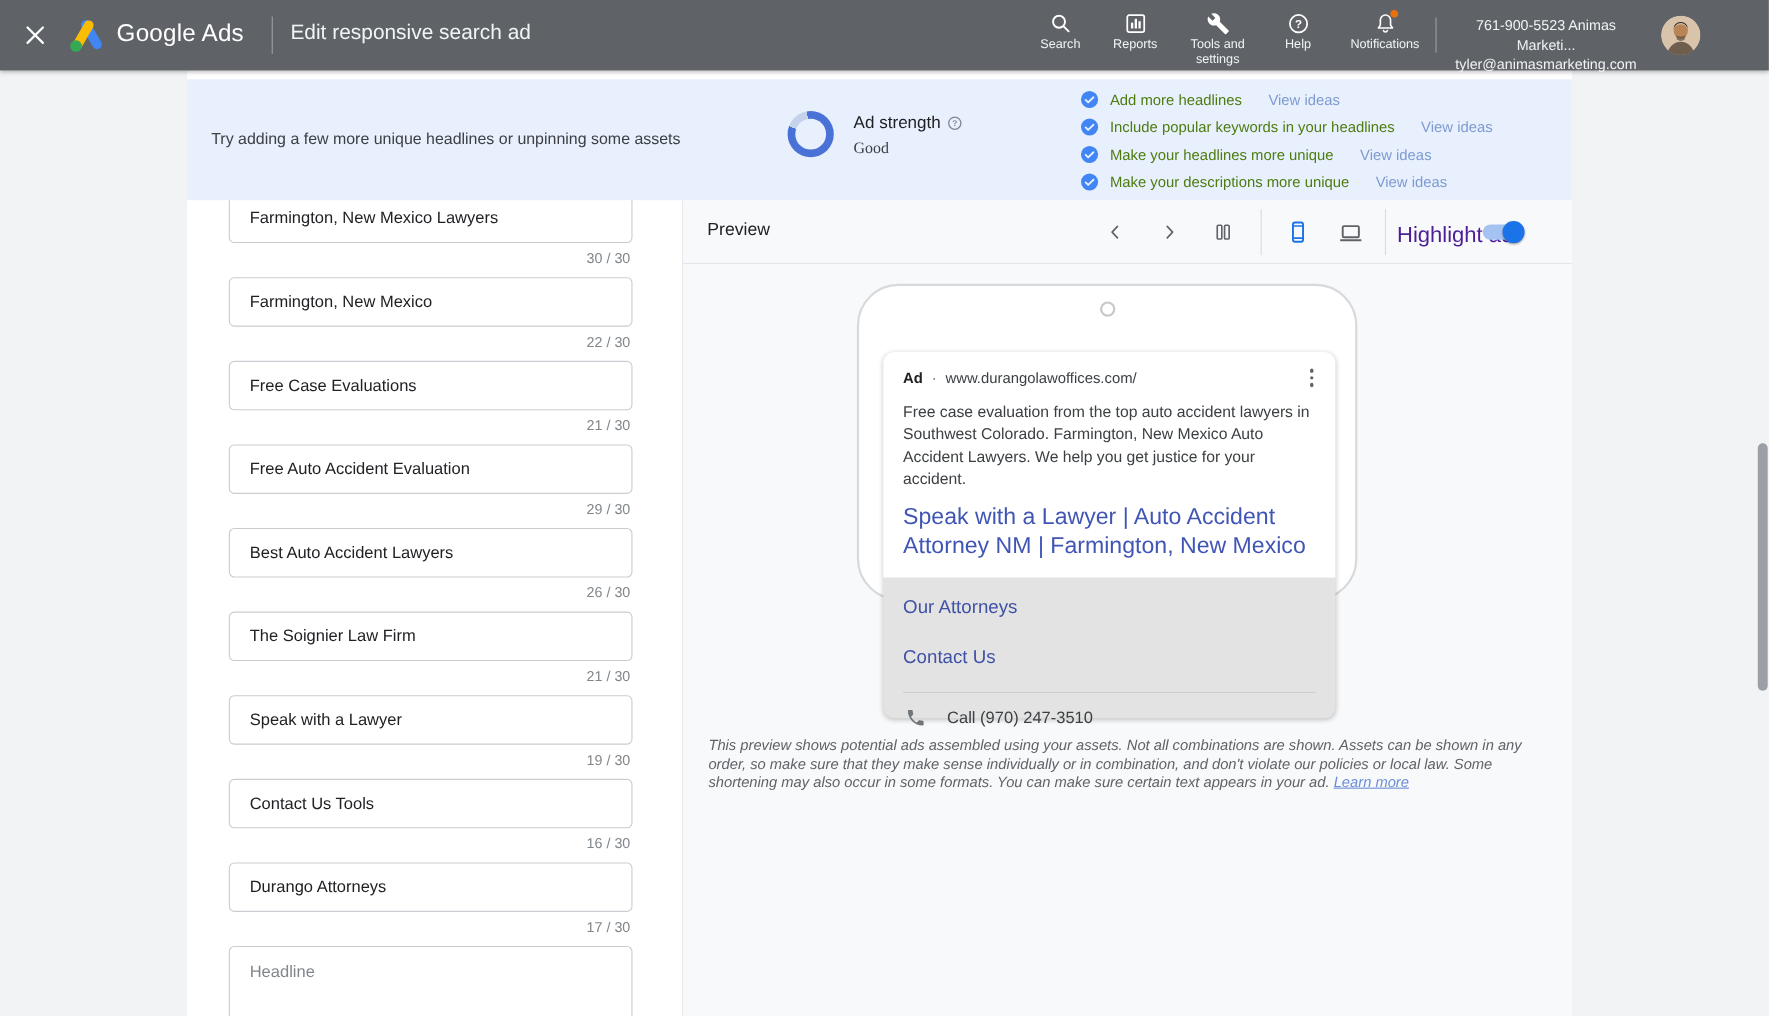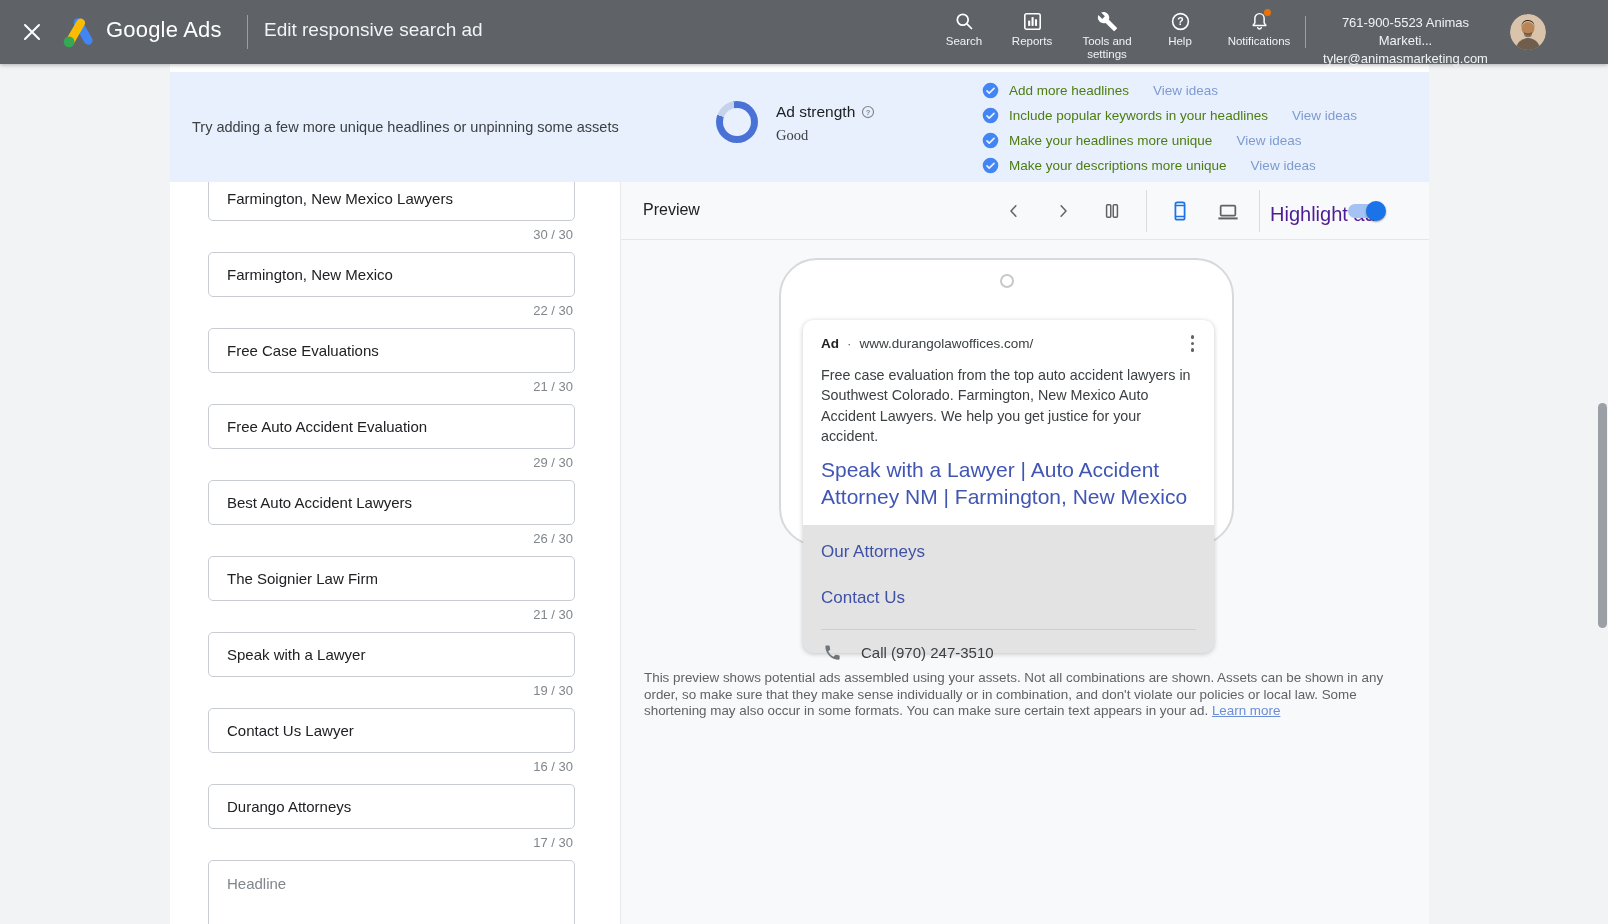--- a/index.html
+++ b/index.html
@@ -84,21 +84,21 @@
   #ad-headline { margin-top:9px; font-size:21px; line-height:27.5px; color:#4156b4; cursor:pointer; }
   #ad-desc { margin-top:11px; font-size:14.3px; line-height:20.5px; color:#3c4043; }
   #card-gray { padding:17px 18px 0; }
   .sitelink { font-size:17px; color:#3f51a5; cursor:pointer; }
   .sitelink + .sitelink { margin-top:26px; }
   #call-divider { margin-top:21px; border-top:1px solid #cdcfd1; }
   #call-row { display:flex; align-items:center; gap:19px; padding:13px 2px 14px; }
   #call-text { font-size:15px; color:#3c4043; }
 
   #disclaimer { position:absolute; left:23px; top:488px; width:752px;
-    font-size:13.4px; line-height:16.6px; color:#5f6368; }
+    font-size:13.4px; line-height:16.6px; color:#5f6368;font-style:italic; }
   #learn-more { color:#6b8ed6; text-decoration:underline; cursor:pointer; }
 
   
   #scroll-thumb { position:absolute; right:1px; top:403px; width:9px; height:225px;
     background:#9aa0a6; border-radius:5px; z-index:30; }
 </style>
 </head>
 <body>
 
 <div id="topbar">
@@ -245,21 +245,21 @@
     </div>
     <div class="field-row">
       <div class="field-box">The Soignier Law Firm</div>
       <span class="field-count">21 / 30</span>
     </div>
     <div class="field-row">
       <div class="field-box">Speak with a Lawyer</div>
       <span class="field-count">19 / 30</span>
     </div>
     <div class="field-row">
-      <div class="field-box">Contact Us Lawyer</div>
+      <div class="field-box">Contact Us Tools</div>
       <span class="field-count">16 / 30</span>
     </div>
     <div class="field-row">
       <div class="field-box">Durango Attorneys</div>
       <span class="field-count">17 / 30</span>
     </div>
     <div class="field-row">
       <div class="field-box placeholder">Headline</div>
     </div>
   </div>

